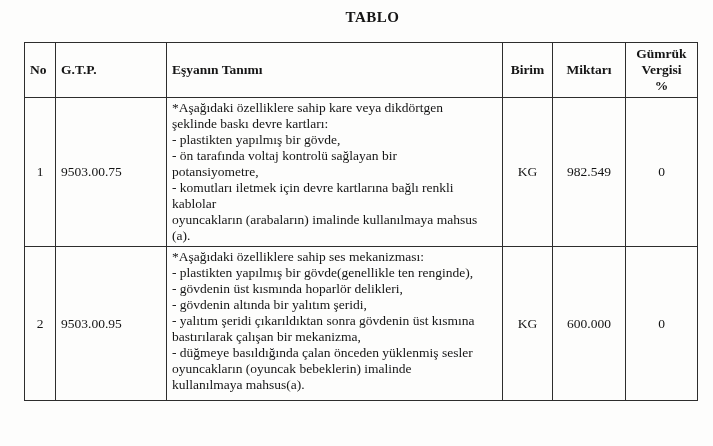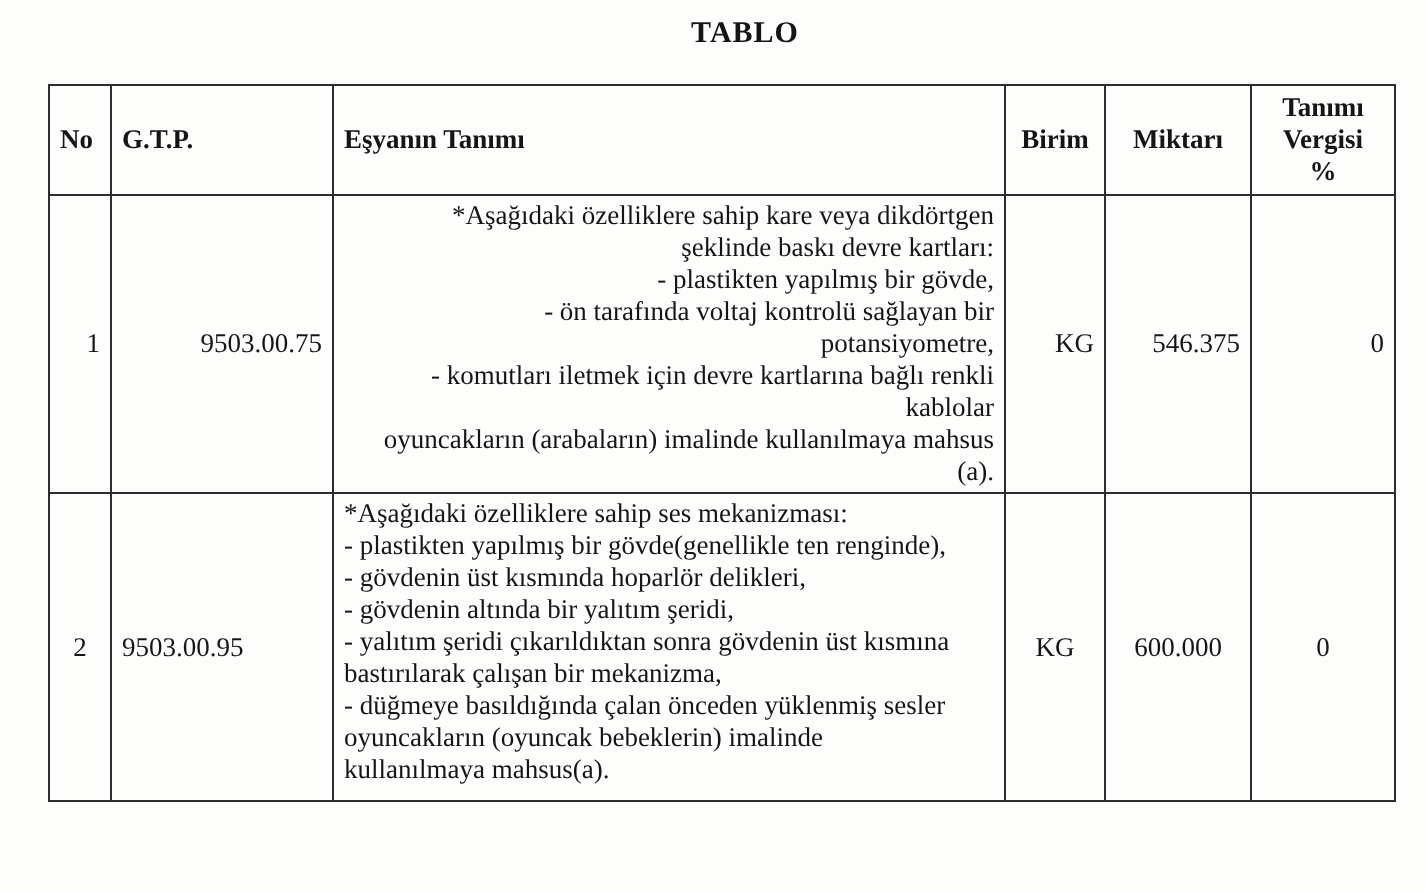--- a/index.html
+++ b/index.html
@@ -62,21 +62,21 @@
     text-align: left;
     vertical-align: top;
     white-space: pre-line;
     padding-top: 3px;
     padding-left: 6px;
   }
   td.cell-unit, td.cell-qty, td.cell-duty {
     text-align: center;
     vertical-align: middle;
   }
-  tr.data-row-1 td { height: 144px; text-align: right; }
+  tr.data-row-1 td { height: 144px; }
   tr.data-row-2 td { height: 149px; }
   .footnotes {
     position: absolute;
     top: 396px;
     left: 33px;
     width: 660px;
     font-size: 12.5px;
     line-height: 16px;
   }
   .footnote { white-space: nowrap; }
@@ -96,37 +96,37 @@
     <col style="width:73px">
     <col style="width:72px">
   </colgroup>
   <tbody>
     <tr class="header-row">
       <th class="h-left">No</th>
       <th class="h-left">G.T.P.</th>
       <th class="h-left">Eşyanın Tanımı</th>
       <th class="h-center">Birim</th>
       <th class="h-center">Miktarı</th>
-      <th class="h-center">Tanımı Vergisi
+      <th class="h-center">Gümrük Vergisi
 %</th>
     </tr>
     <tr class="data-row-1">
       <td class="cell-no">1</td>
       <td class="cell-gtp">9503.00.75</td>
       <td class="cell-desc">*Aşağıdaki özelliklere sahip kare veya dikdörtgen
 şeklinde baskı devre kartları:
 - plastikten yapılmış bir gövde,
 - ön tarafında voltaj kontrolü sağlayan bir
 potansiyometre,
 - komutları iletmek için devre kartlarına bağlı renkli
 kablolar
 oyuncakların (arabaların) imalinde kullanılmaya mahsus
 (a).</td>
       <td class="cell-unit">KG</td>
-      <td class="cell-qty">546.375</td>
+      <td class="cell-qty">982.549</td>
       <td class="cell-duty">0</td>
     </tr>
     <tr class="data-row-2">
       <td class="cell-no">2</td>
       <td class="cell-gtp">9503.00.95</td>
       <td class="cell-desc">*Aşağıdaki özelliklere sahip ses mekanizması:
 - plastikten yapılmış bir gövde(genellikle ten renginde),
 - gövdenin üst kısmında hoparlör delikleri,
 - gövdenin altında bir yalıtım şeridi,
 - yalıtım şeridi çıkarıldıktan sonra gövdenin üst kısmına

